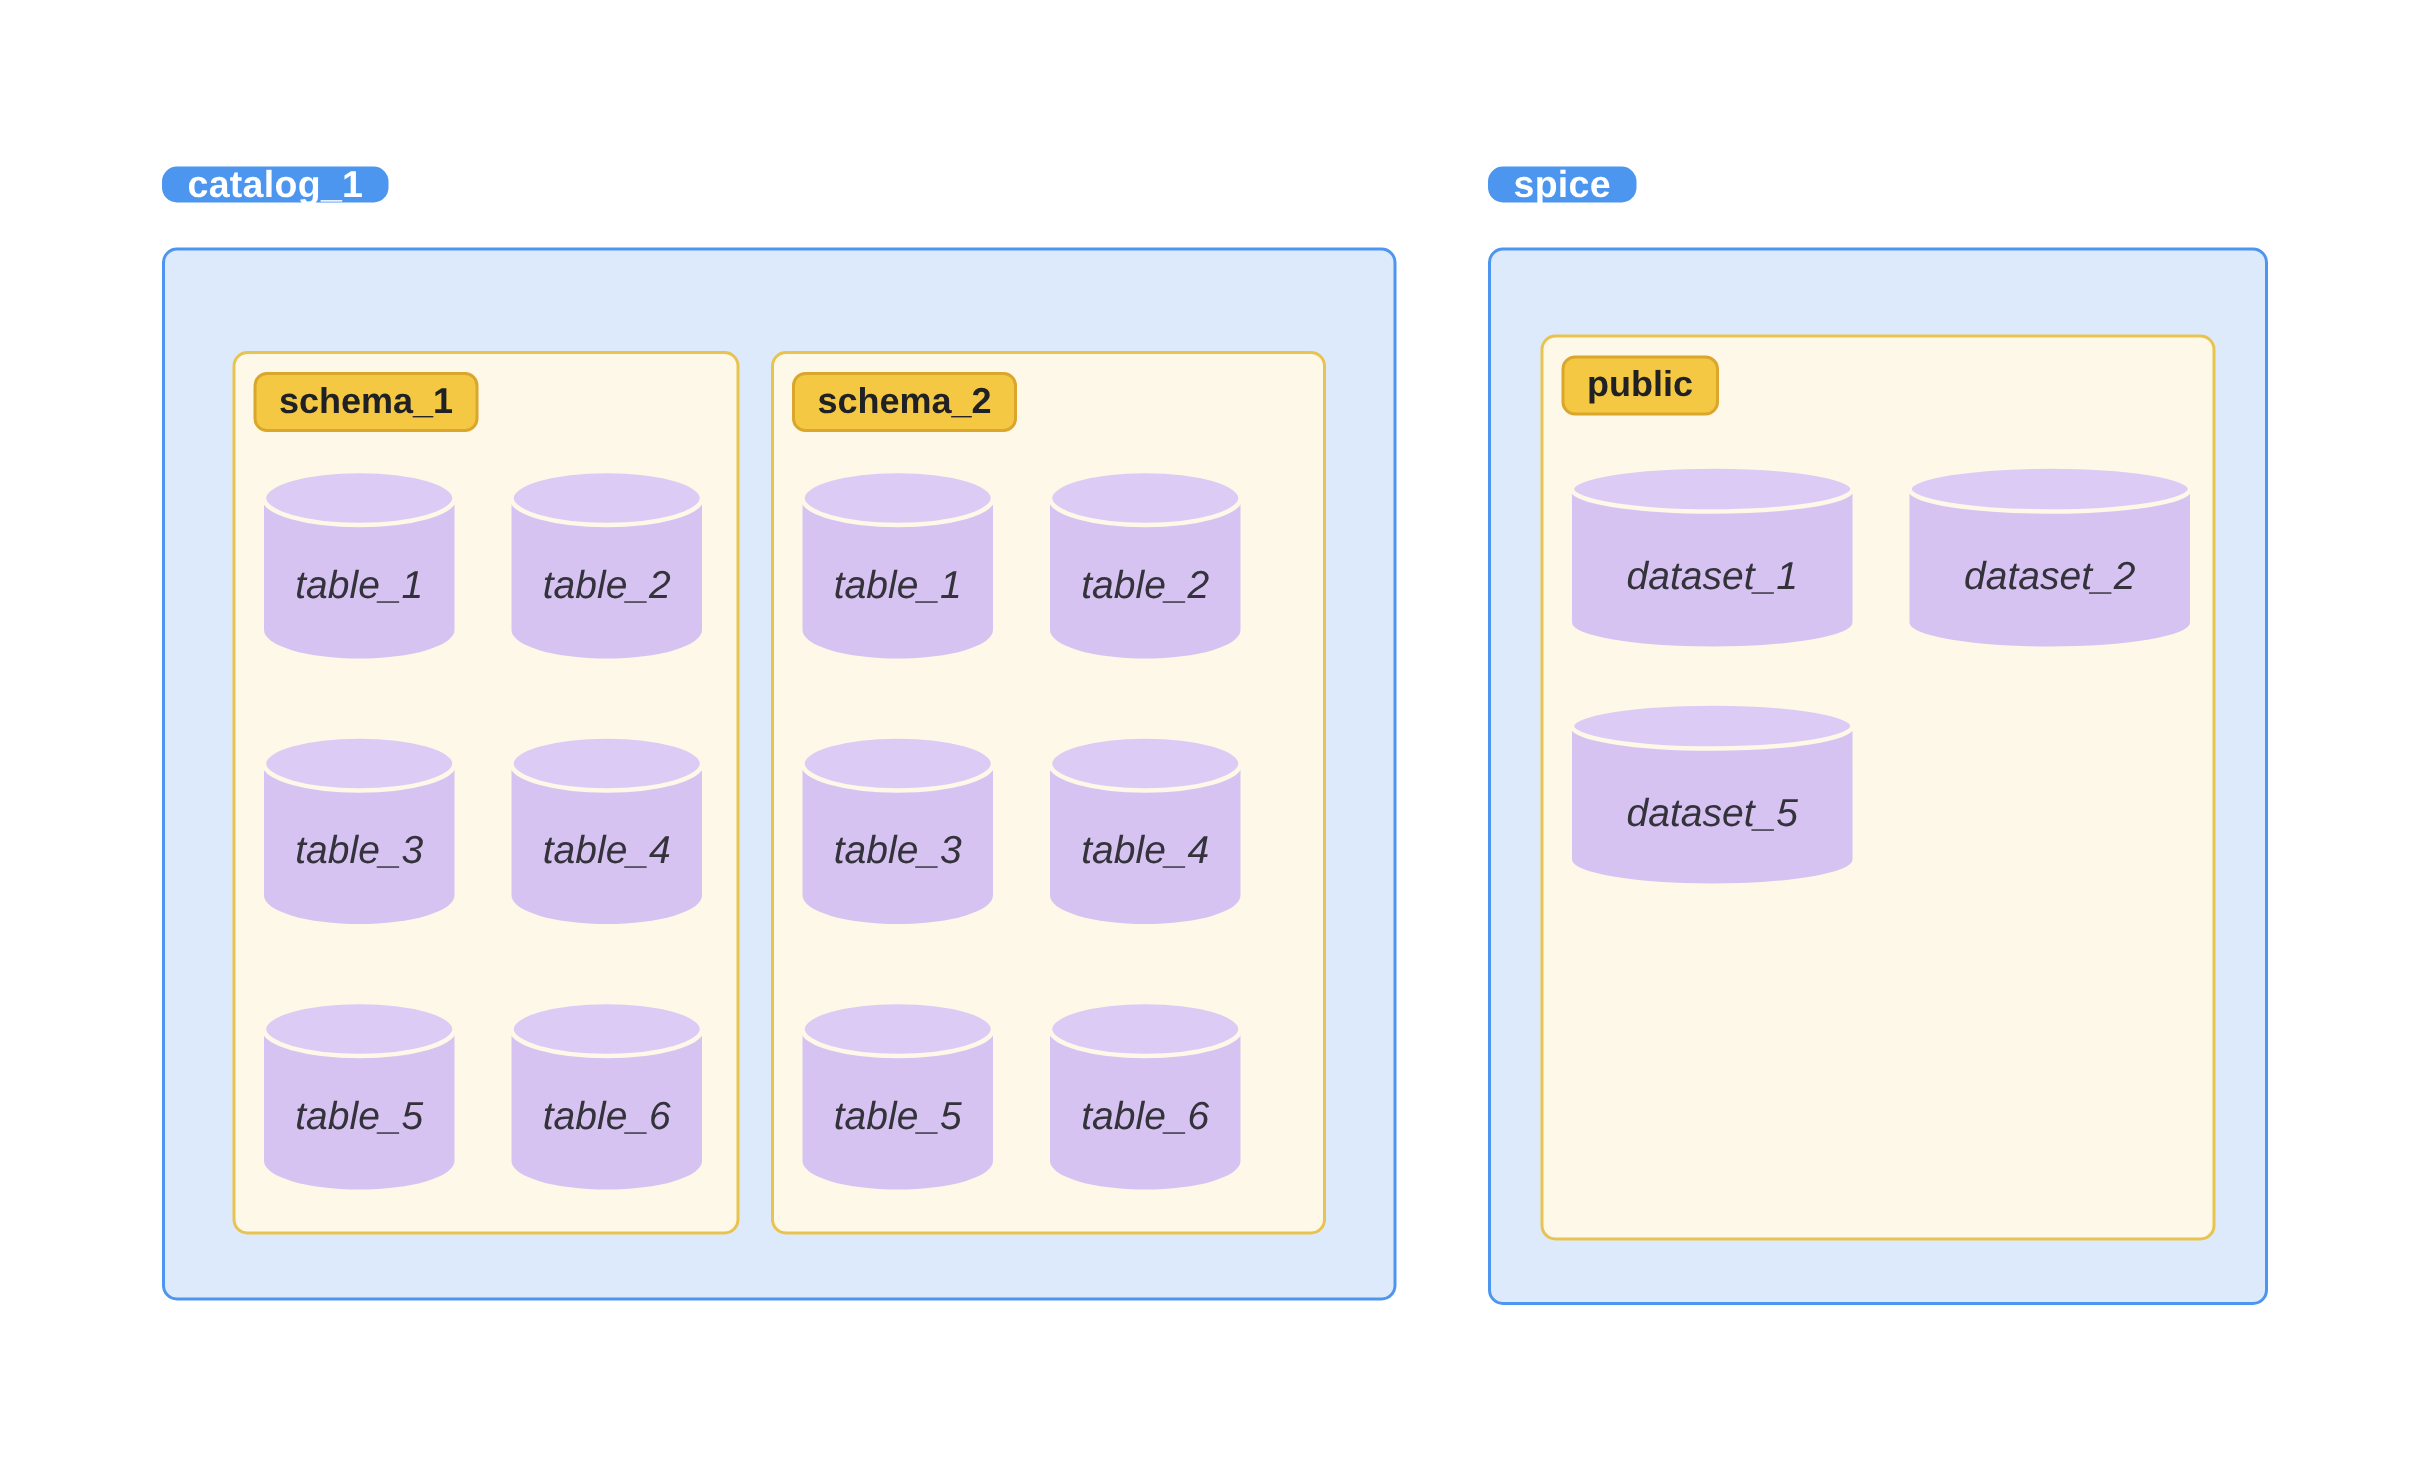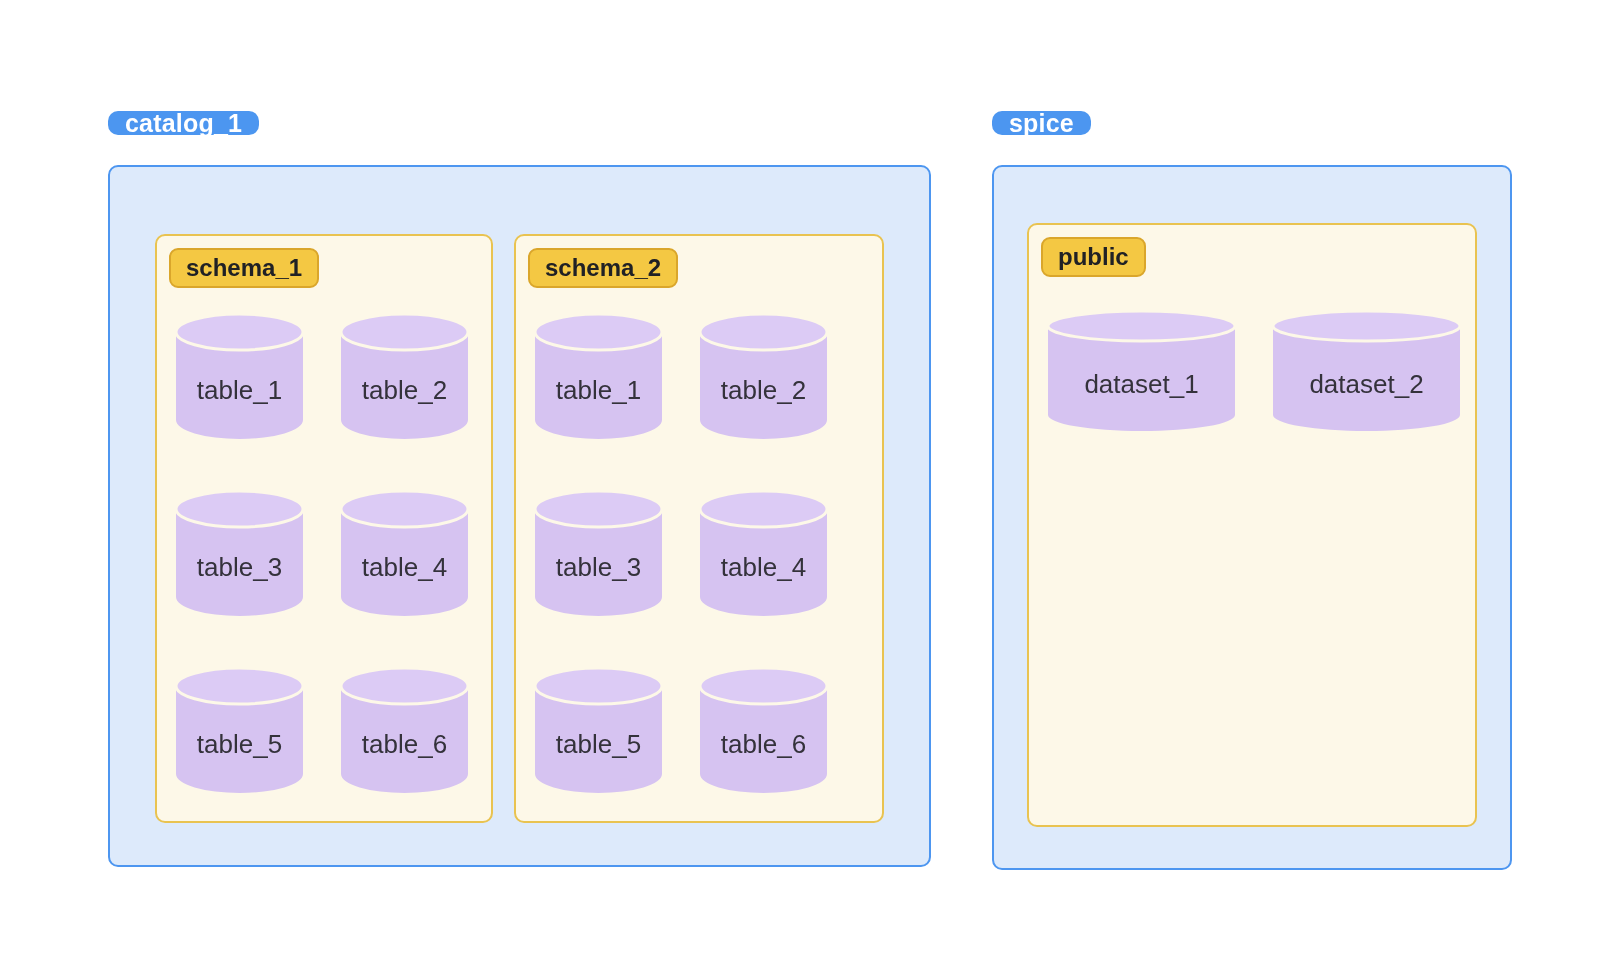--- a/index.html
+++ b/index.html
@@ -55,21 +55,21 @@
   .grid.dataset-grid{left:18px;top:85px;
     grid-template-columns:189px 189px;grid-auto-rows:122px;
     column-gap:32px;row-gap:50px;gap:36px;}
 
   .cyl{position:relative;}
   .cyl svg{position:absolute;left:0;top:0;width:100%;height:100%;display:block;}
   .cyl-body{fill:var(--cylinder-body);}
   .cyl-top{fill:var(--cylinder-top);stroke:var(--group-bg);stroke-width:3;}
   .cyl-label{position:absolute;left:0;right:0;top:61%;transform:translateY(-50%);
     text-align:center;font-size:26px;font-weight:400;
-    color:var(--cylinder-label-text);white-space:nowrap;}
+    color:var(--cylinder-label-text);white-space:nowrap;font-style:italic;}
 </style>
 </head>
 <body>
 
 <div class="canvas" id="diagram-root">
     <div class="container c0">
       <div class="container-badge">catalog_1</div>
       <div class="group g0">
         <div class="group-badge">schema_1</div>
         <div class="grid table-grid">
@@ -177,16 +177,23 @@
             </svg>
             <div class="cyl-label">dataset_1</div>
           </div>
           <div class="cyl cyl-dataset">
             <svg viewBox="0 0 189 122" preserveAspectRatio="none">
               <path d="M1,16 L1,105 A93.5,16 0 0 0 188,105 L188,16 A93.5,15 0 0 1 1,16 Z" class="cyl-body"></path>
               <ellipse cx="94.5" cy="16" rx="93.5" ry="15" class="cyl-top"></ellipse>
             </svg>
             <div class="cyl-label">dataset_2</div>
           </div>
+          <div class="cyl cyl-dataset">
+            <svg viewBox="0 0 189 122" preserveAspectRatio="none">
+              <path d="M1,16 L1,105 A93.5,16 0 0 0 188,105 L188,16 A93.5,15 0 0 1 1,16 Z" class="cyl-body"></path>
+              <ellipse cx="94.5" cy="16" rx="93.5" ry="15" class="cyl-top"></ellipse>
+            </svg>
+            <div class="cyl-label">dataset_5</div>
+          </div>
         </div>
       </div>
     </div>
   </div>
 
 </body></html>

